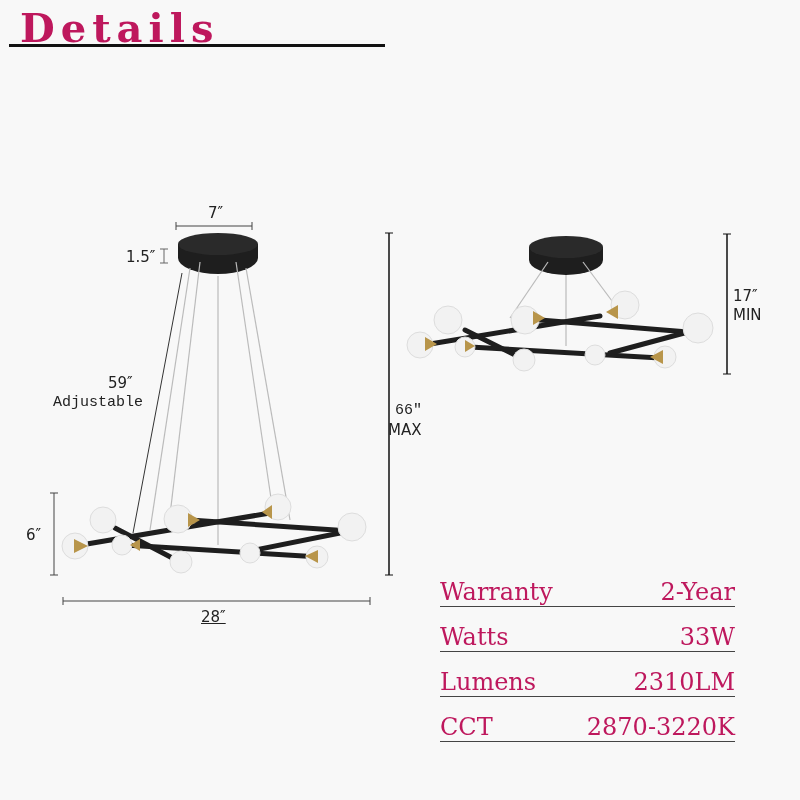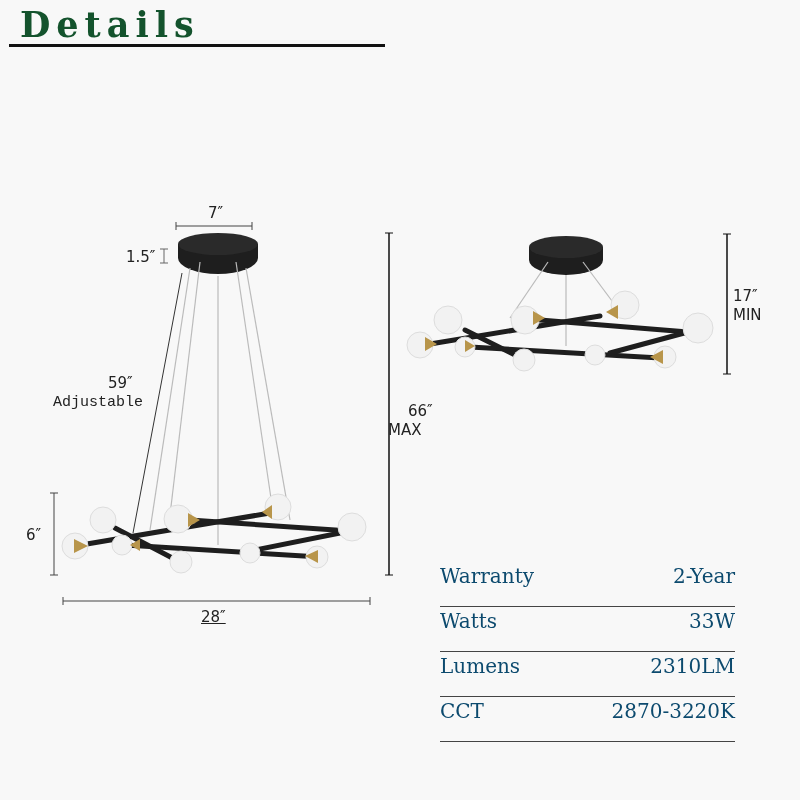--- a/index.html
+++ b/index.html
@@ -1,22 +1,22 @@
 <!DOCTYPE html>
 <html><head>
 <meta charset="utf-8">
 <style>
   html,body{margin:0;padding:0;}
   body{width:800px;height:800px;background:#f8f8f8;position:relative;overflow:hidden;font-family:"DejaVu Sans",sans-serif;color:#222;}
-  .title{position:absolute;left:20px;top:4px;font-family:"DejaVu Serif",serif;font-weight:bold;font-size:35px;letter-spacing:6px;color:#14532d;}
+  .title{position:absolute;left:20px;top:4px;font-family:"DejaVu Serif",serif;font-weight:bold;font-size:40px;letter-spacing:6px;color:#be185d;}
   .title-rule{position:absolute;left:9px;top:44px;width:376px;height:3px;background:#111;}
   .dim{position:absolute;font-size:15px;color:#222;line-height:18px;}
   svg.art{position:absolute;left:0;top:0;}
   .specs{position:absolute;left:440px;top:562px;width:295px;}
-  .spec-row{display:flex;justify-content:space-between;align-items:flex-start;height:45px;border-bottom:1.5px solid #444;font-family:"DejaVu Serif",serif;font-size:20px;color:#0c4a6e;box-sizing:border-box;padding-top:2px;}
+  .spec-row{display:flex;justify-content:space-between;align-items:flex-end;height:45px;border-bottom:1.5px solid #444;font-family:"DejaVu Serif",serif;font-size:24px;color:#be185d;box-sizing:border-box;padding-top:2px;}
 </style>
 </head>
 <body>
 
 <div class="title">Details</div>
 <div class="title-rule"></div>
 
 <svg class="art" width="800" height="800">
 
   <g>
@@ -113,21 +113,21 @@
     <line x1="723" y1="374" x2="731" y2="374" stroke="#111"></line>
   </g>
 </svg>
 
 <div class="dim" style="left:208px;top:204px;">7″</div>
 <div class="dim" style="left:126px;top:248px;text-align:right;">1.5″</div>
 <div class="dim" style="left:108px;top:374px;text-align:right;">59″</div>
 <div class="dim" style="left:53px;top:394px;font-family:Liberation Mono, monospace;">Adjustable</div>
 <div class="dim" style="left:26px;top:526px;">6″</div>
 <div class="dim" style="left:201px;top:608px;text-decoration:underline;">28″</div>
-<div class="dim" style="left:408px;top:402px;">66″</div>
+<div class="dim" style="left:395px;top:402px;font-family:Liberation Mono, monospace;">66″</div>
 <div class="dim" style="left:388px;top:421px;">MAX</div>
 <div class="dim" style="left:733px;top:287px;">17″</div>
 <div class="dim" style="left:733px;top:306px;">MIN</div>
 
 <div class="specs">
   <div class="spec-row">
     <span>Warranty</span>
     <span>2-Year</span>
   </div>
   <div class="spec-row">

